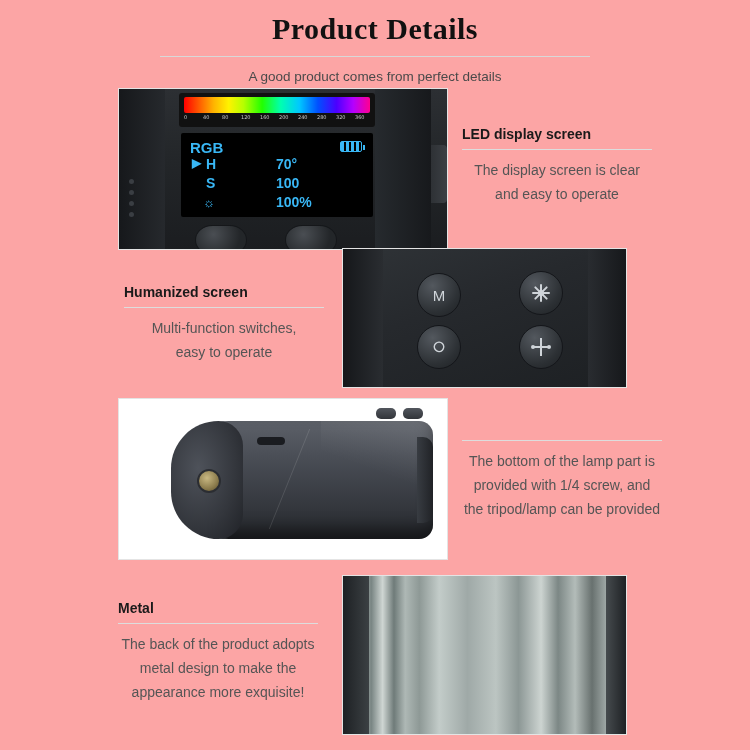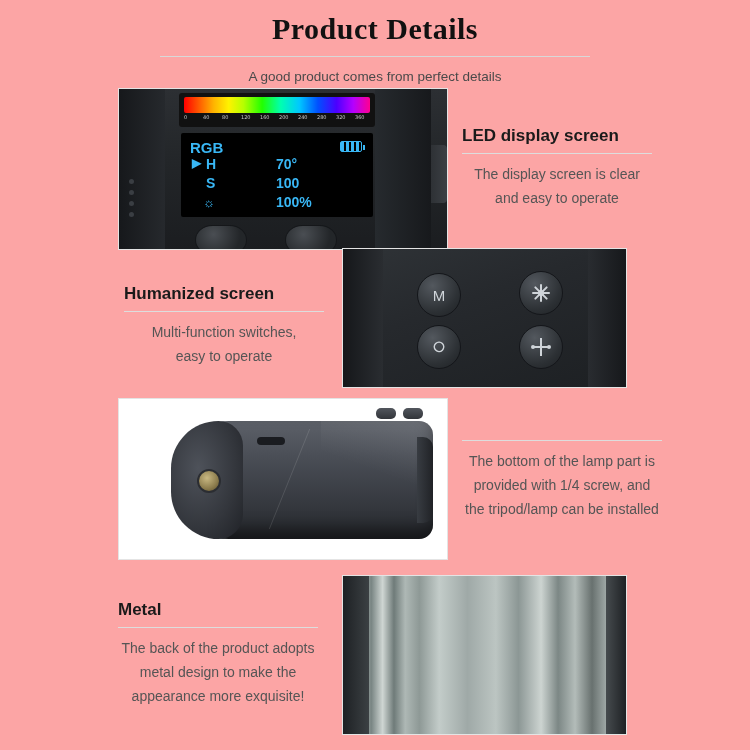--- a/index.html
+++ b/index.html
@@ -36,21 +36,21 @@
     position: absolute;
     background: #fff;
     border: 1px solid #e4e4e4;
     overflow: hidden;
   }
 
   .caption {
     position: absolute;
   }
   .caption h3 {
-    font-size: 17px;
+    font-size: 14px;
     font-weight: bold;
     color: #1a1a1a;
     margin-bottom: 7px;
   }
   .caption .cap-rule {
     height: 1px; background: #dddddd; margin-bottom: 9px;
   }
   .caption p {
     font-size: 14px;
     color: #555;
@@ -381,21 +381,21 @@
         <div class="lamp-foot"></div>
       </div>
       <div class="lamp-buttons"><i></i><i></i></div>
     </div>
   </div>
 
   <div class="caption" id="cap-screw">
     <div class="cap-rule"></div>
     <p style="text-align:center">The bottom of the lamp part is</p>
     <p style="text-align:center">provided with 1/4 screw, and</p>
-    <p style="text-align:center">the tripod/lamp can be installed</p>
+    <p style="text-align:center">the tripod/lamp can be provided</p>
   </div>
 
   <div class="panel" id="photo-metal">
     <div class="metal-bg">
       <div class="metal-dark-left"></div>
       <div class="metal-dark-right"></div>
     </div>
   </div>
 
   <div class="caption" id="cap-metal">

